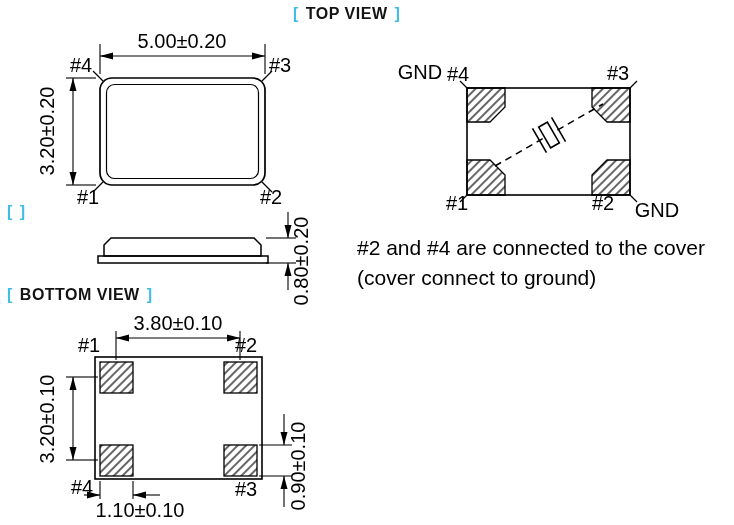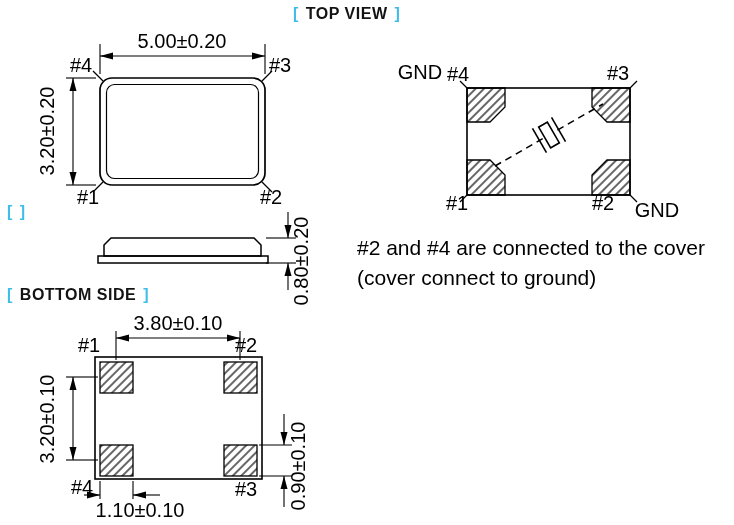--- a/index.html
+++ b/index.html
@@ -152,21 +152,21 @@
     <span class="bracket">[</span>
     <span>TOP VIEW</span>
     <span class="bracket">]</span>
   </div>
   <div class="view-label" style="left:7px; top:203px;">
     <span class="bracket">[</span>
     <span class="bracket">]</span>
   </div>
   <div class="view-label" style="left:7px; top:286px;">
     <span class="bracket">[</span>
-    <span>BOTTOM SIDE</span>
+    <span>BOTTOM VIEW</span>
     <span class="bracket">]</span>
   </div>
 
   <div class="note">
     <div>#2 and #4 are connected to the cover</div>
     <div>(cover connect to ground)</div>
   </div>
 
 </div>
 

